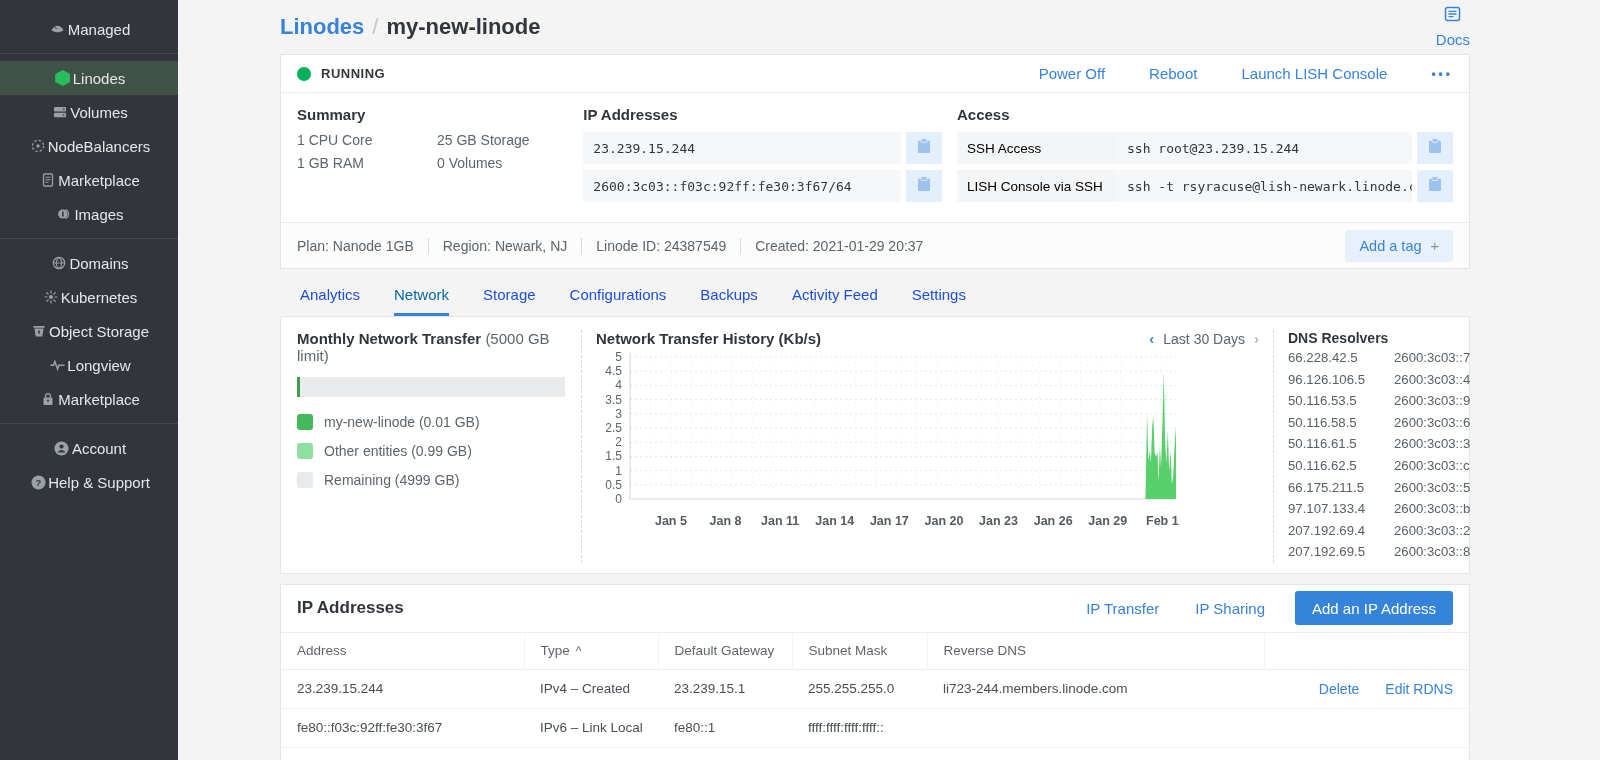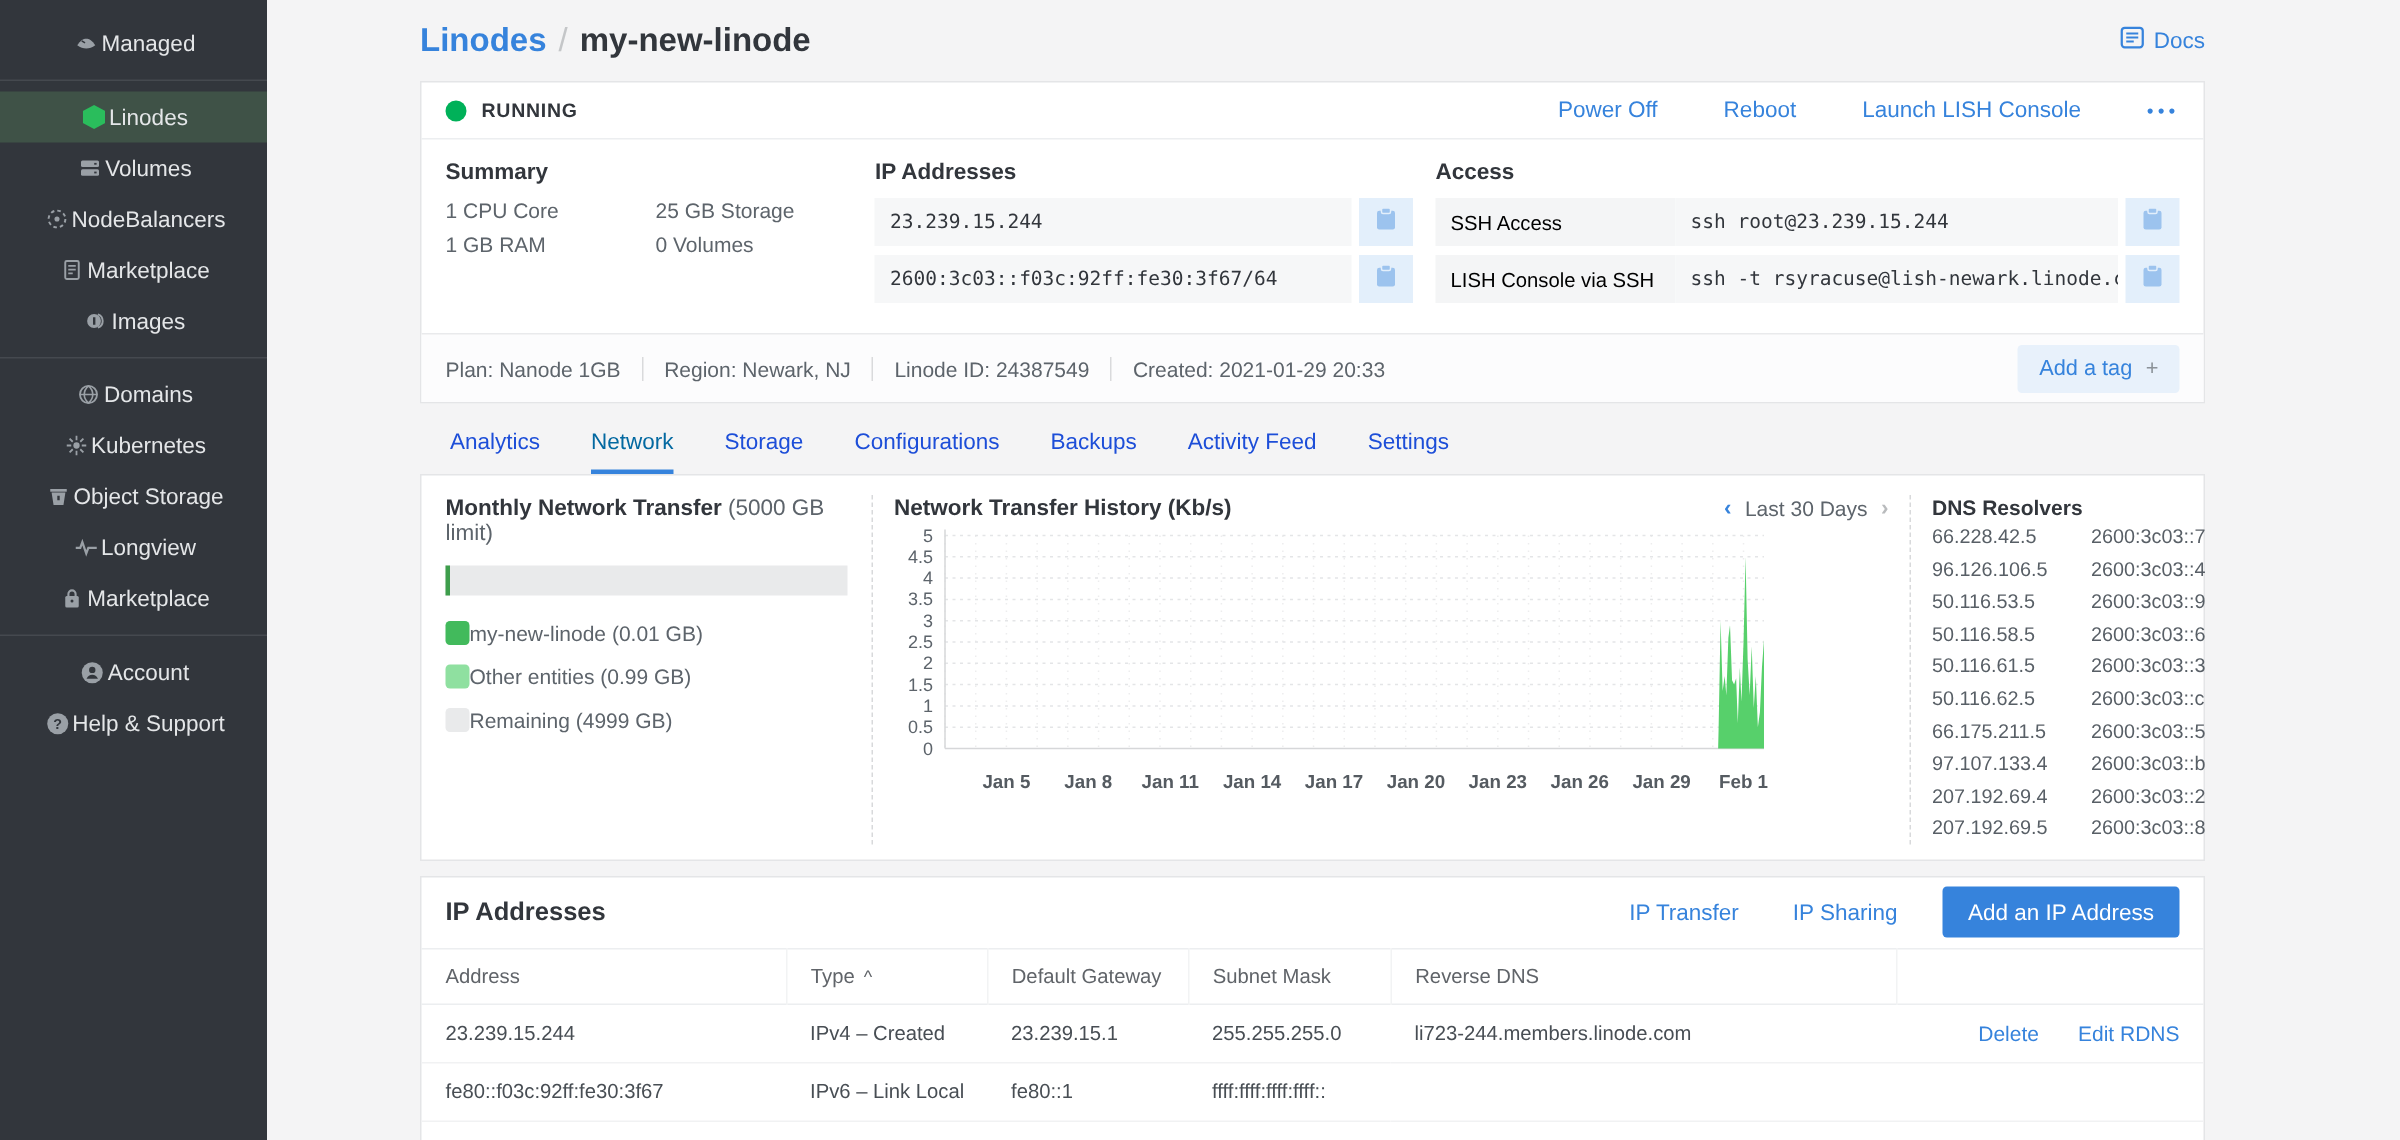--- a/index.html
+++ b/index.html
@@ -16,21 +16,21 @@
   .hex { width:15px; height:16px; background:#2abd5c; clip-path:polygon(50% 0,100% 25%,100% 75%,50% 100%,0 75%,0 25%); }
 
   
   .main { flex:1; padding:0 0 0 102px; }
   .content { width:1190px; }
 
   .topbar { height:54px; display:flex; align-items:center; justify-content:space-between; }
   .breadcrumb { font-size:22px; font-weight:600; display:flex; align-items:center; gap:8px; }
   .crumb-link { color:#3683dc; cursor:pointer; }
   .crumb-sep { color:#c4c6c8; font-weight:400; }
-  .docs-link { display:flex; align-items:center; gap:6px; color:#3683dc; font-size:15px; cursor:pointer; }
+  .docs-link { display:flex; align-items:center; gap:6px; color:#3683dc; font-size:15px; cursor:pointer;flex-direction:column; }
 
   .card { background:#fff; border:1px solid #e4e5e7; }
 
   .statusbar { height:38px; border-bottom:1px solid #eceef0; display:flex; align-items:center; padding:0 16px; }
   .status-dot { width:14px; height:14px; border-radius:50%; background:#00b159; margin-right:10px; }
   .status-label { font-size:13px; font-weight:700; letter-spacing:.5px; color:#32363c; }
   .status-actions { margin-left:auto; display:flex; align-items:center; gap:44px; }
   .action-link { color:#3683dc; font-size:15px; cursor:pointer; }
   .ellipsis { color:#3683dc; font-size:12px; letter-spacing:3px; font-weight:700; cursor:pointer; }
 
@@ -59,21 +59,21 @@
   
   .net-card { display:flex; padding:13px 0 10px; }
   .net-col1 { width:300px; padding:0 16px; }
   .net-col2 { flex:1; padding:0 14px; border-left:1px dashed #d8d9db; }
   .net-col3 { width:196px; padding:0 8px 0 14px; border-left:1px dashed #d8d9db; }
   .panel-title { font-size:15px; font-weight:700; color:#32363c; }
   .panel-title .light { font-weight:400; color:#5d646b; }
   .progress { margin-top:13px; height:20px; background:#e9eaeb; }
   .progress-fill { height:100%; background:#3e9e4c; }
   .legend { margin-top:17px; }
-  .legend-item { display:flex; align-items:center; margin-bottom:13px; }
+  .legend-item { display:flex; align-items:center; gap:11px; margin-bottom:13px; }
   .swatch { width:16px; height:16px; border-radius:3px; flex:none; }
   .legend-label { font-size:14px; color:#5d646b; }
   .chart-head { display:flex; align-items:center; justify-content:space-between; }
   .range-picker { display:flex; align-items:center; gap:9px; font-size:14px; color:#5d646b; }
   .chev { font-size:15px; font-weight:700; cursor:pointer; }
   .chev.left { color:#3683dc; }
   .chev.right { color:#b9bbbd; }
   .dns-title { font-size:14px; font-weight:700; color:#32363c; margin-bottom:1px; }
   .dns-row { display:grid; grid-template-columns:94px auto; column-gap:12px; font-size:13.2px; color:#585f66; line-height:21.6px; }
 
@@ -312,21 +312,21 @@
         </div>
       </div>
 
       <div class="metabar">
         <span>Plan: Nanode 1GB</span>
         <span class="sep"></span>
         <span>Region: Newark, NJ</span>
         <span class="sep"></span>
         <span>Linode ID: 24387549</span>
         <span class="sep"></span>
-        <span>Created: 2021-01-29 20:33</span>
+        <span>Created: 2021-01-29 20:37</span>
         <div class="add-tag">
           <span>Add a tag</span>
           <span class="plus">+</span>
         </div>
       </div>
     </div>
 
     <div class="tabs">
       <span class="tab">Analytics</span>
       <span class="tab active">Network</span>

